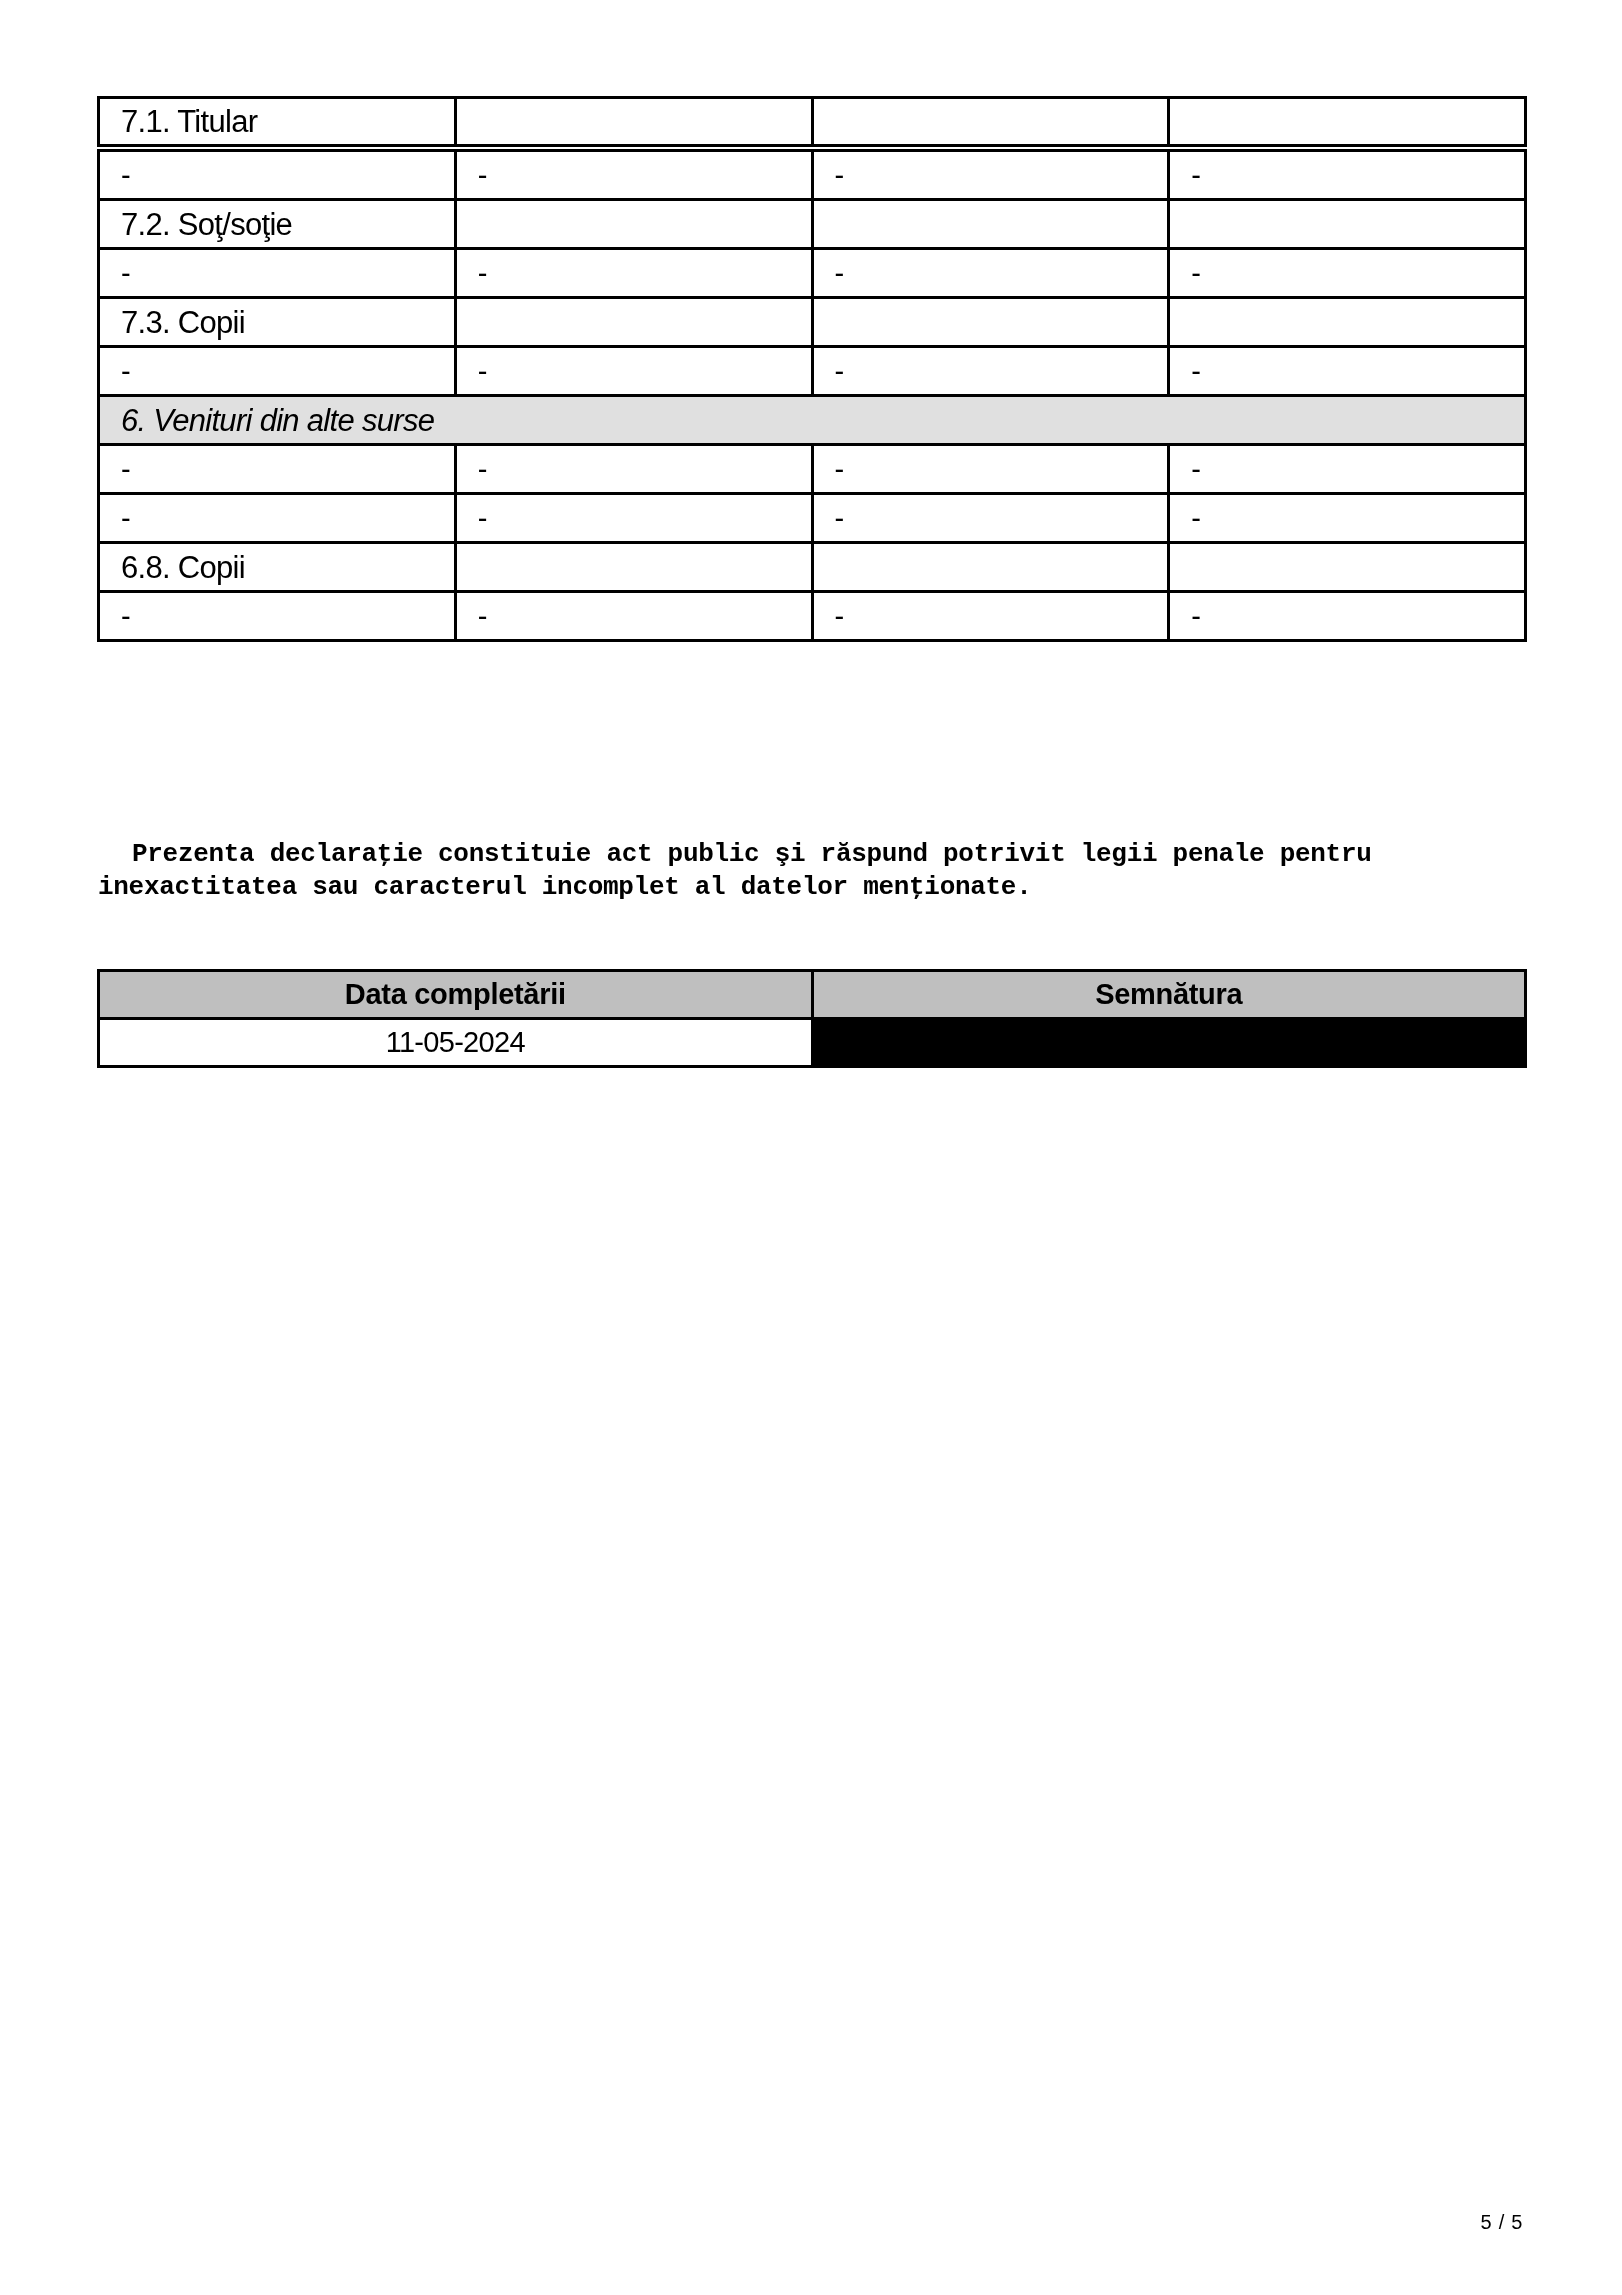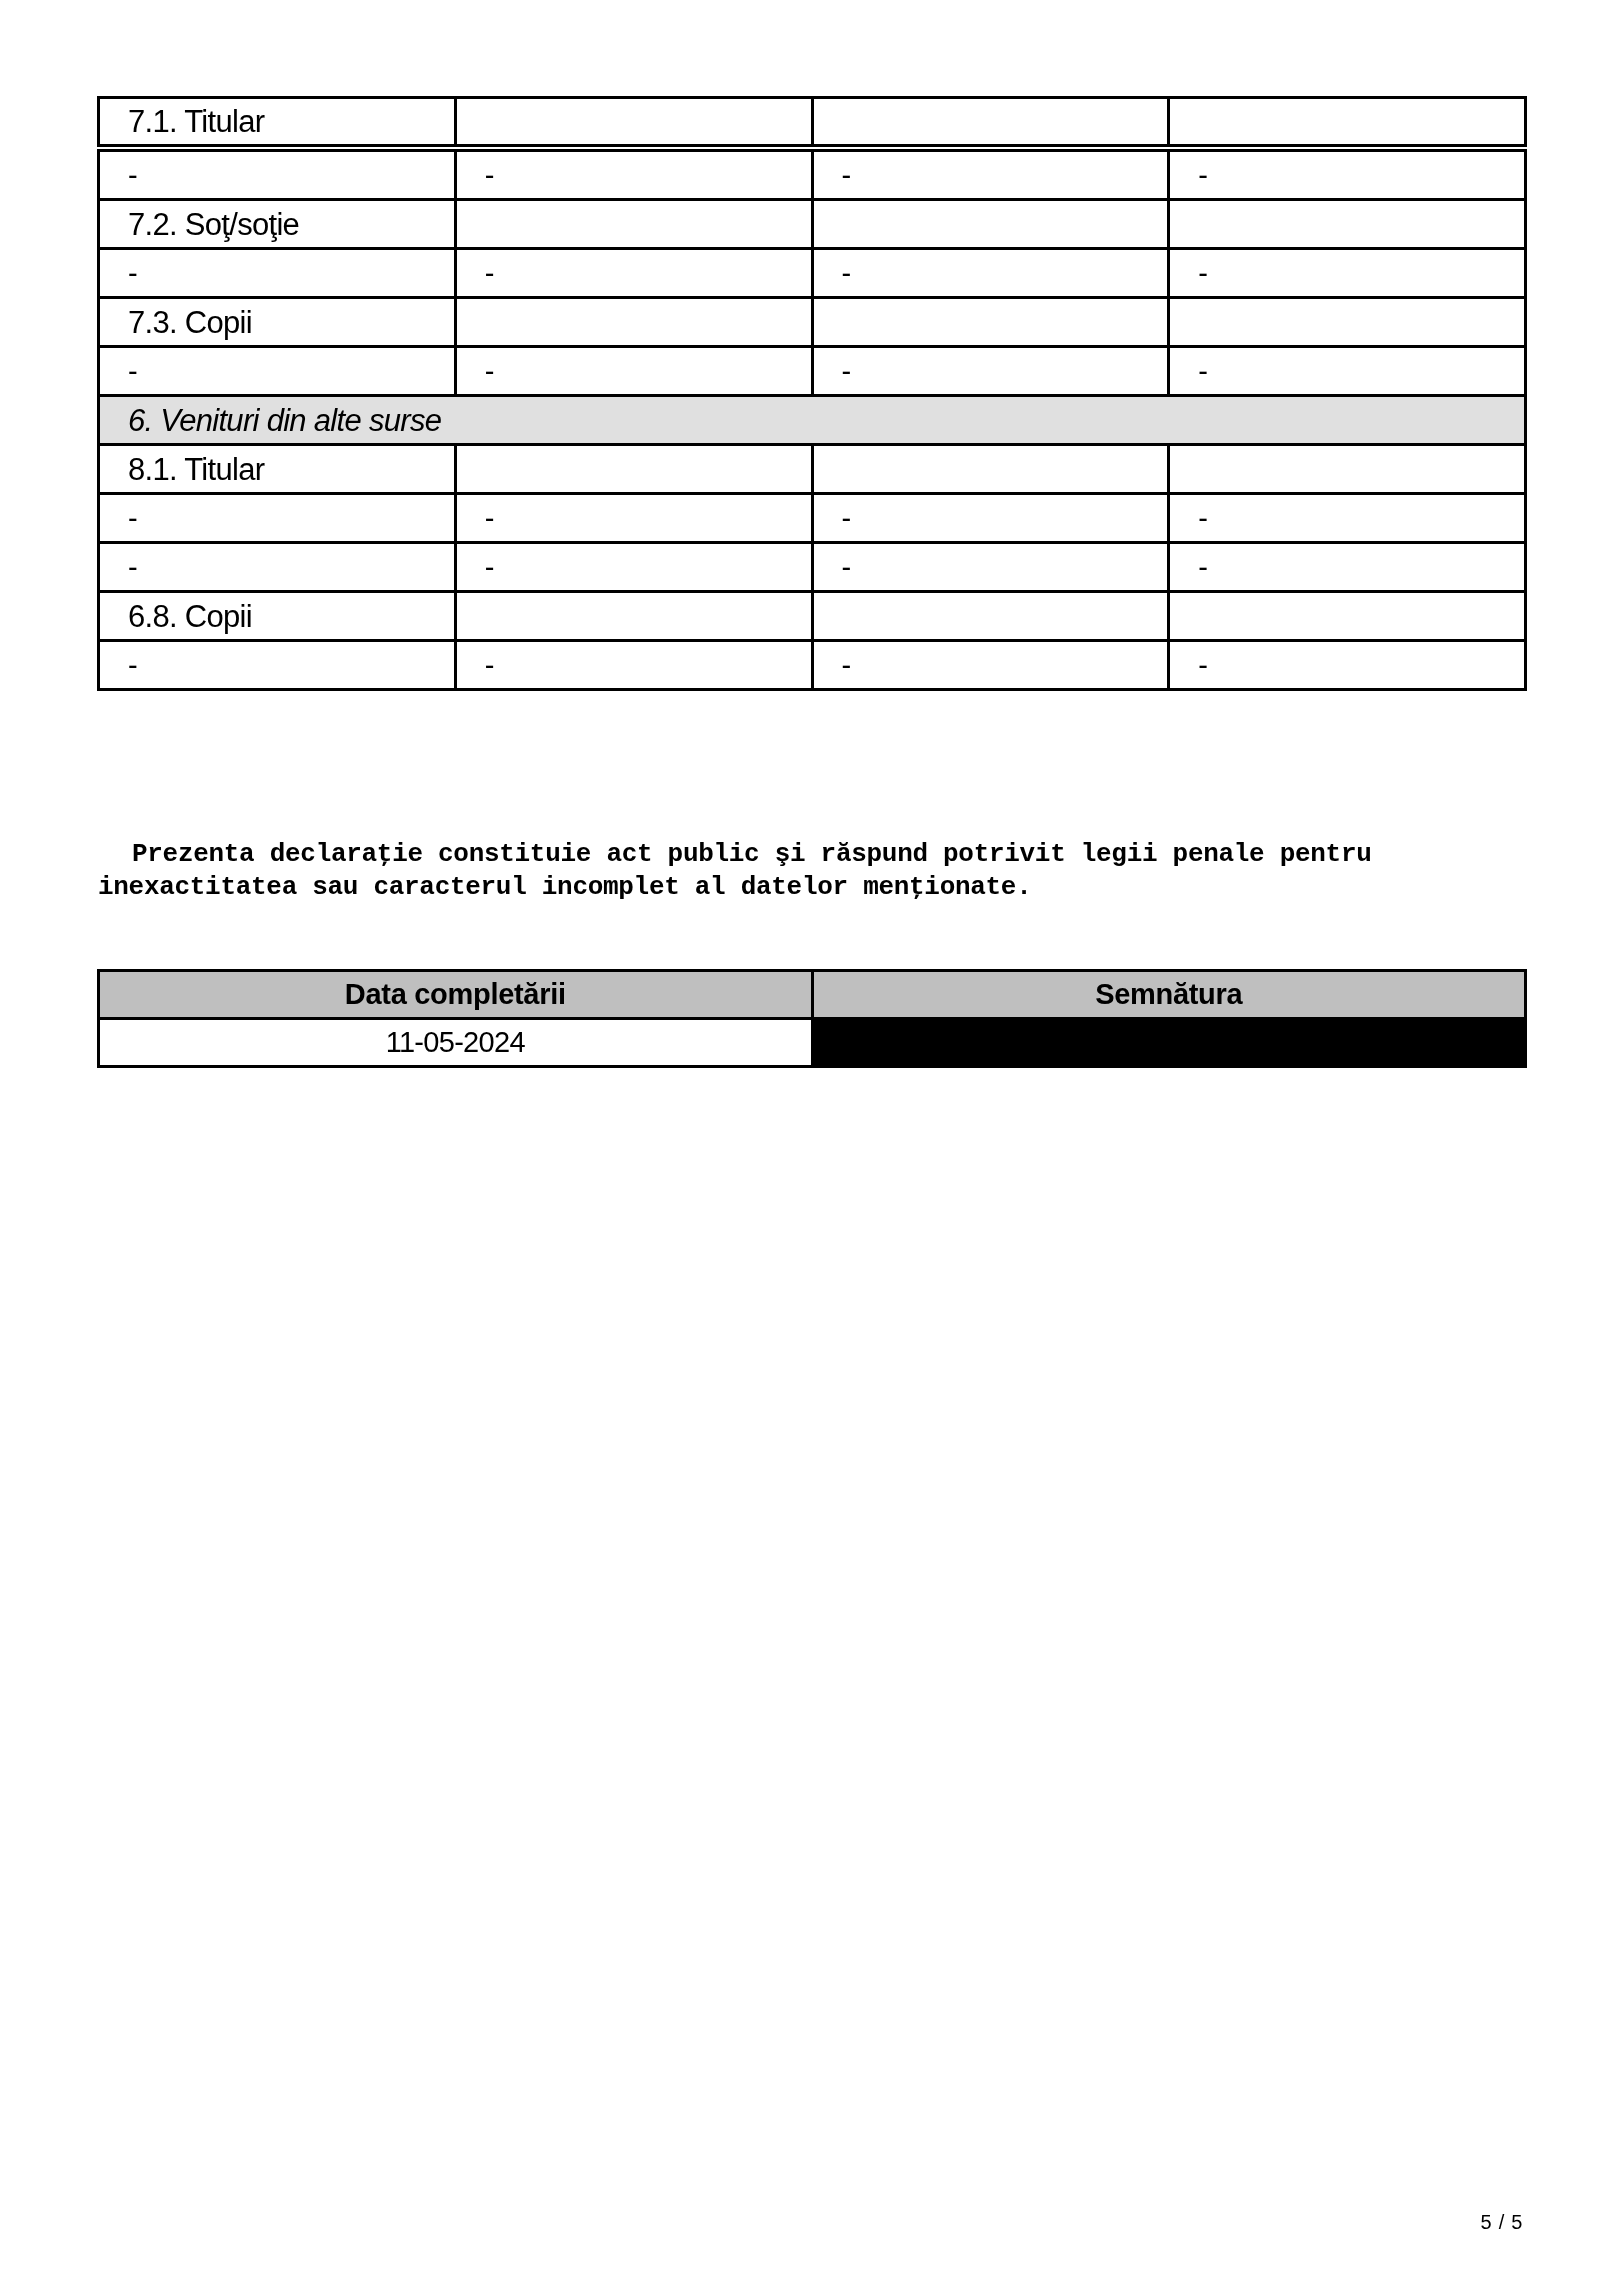--- a/index.html
+++ b/index.html
@@ -20,21 +20,21 @@
   
   table.tbl{
     border-collapse:collapse;table-layout:fixed;
     width:1430px;margin-left:97px;
   }
   table.tblA{margin-top:96px;}
   table.tblB{margin-top:2px;} 
   .tbl td{
     border:3.3px solid var(--border-c);
     border-top-width:3.9px;border-bottom-width:3.9px;
-    height:49px;padding:0 28px;
+    height:49px;padding:0 21px;
     font-size:31px;letter-spacing:-0.7px;line-height:1;
     vertical-align:middle;white-space:nowrap;overflow:hidden;
   }
   table.tblA td{height:48px;border-bottom-width:3.3px;}
   td.section-row{
     background:var(--section-bg);
     font-style:italic;font-weight:400;
   }
   td.dash-cell{font-size:29px;}
 
@@ -123,26 +123,20 @@
       <tr>
         <td class="dash-cell">-</td>
         <td class="dash-cell">-</td>
         <td class="dash-cell">-</td>
         <td class="dash-cell">-</td>
       </tr>
       <tr>
         <td class="section-row" colspan="4">6. Venituri din alte surse</td>
       </tr>
       <tr>
-        <td>8.1. Titular</td>
-        <td></td>
-        <td></td>
-        <td></td>
-      </tr>
-      <tr>
         <td class="dash-cell">-</td>
         <td class="dash-cell">-</td>
         <td class="dash-cell">-</td>
         <td class="dash-cell">-</td>
       </tr>
       <tr>
         <td class="dash-cell">-</td>
         <td class="dash-cell">-</td>
         <td class="dash-cell">-</td>
         <td class="dash-cell">-</td>

